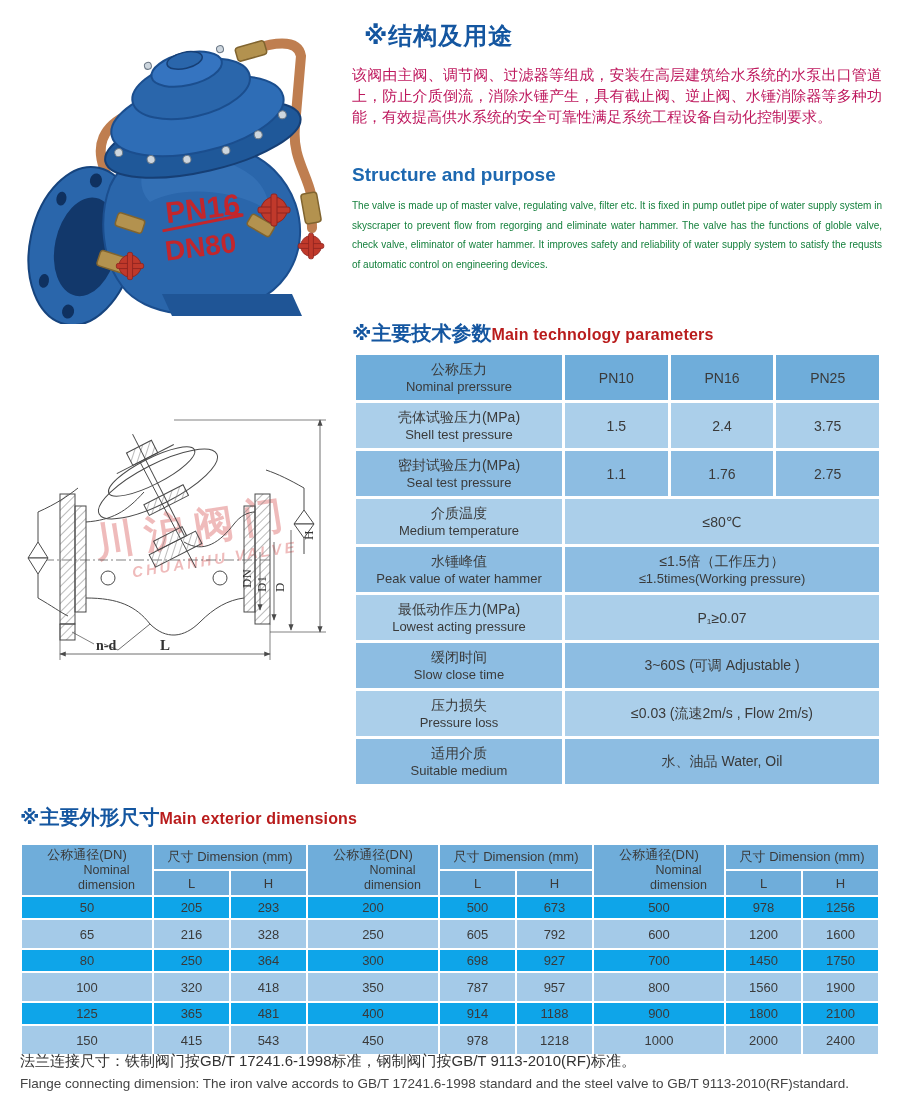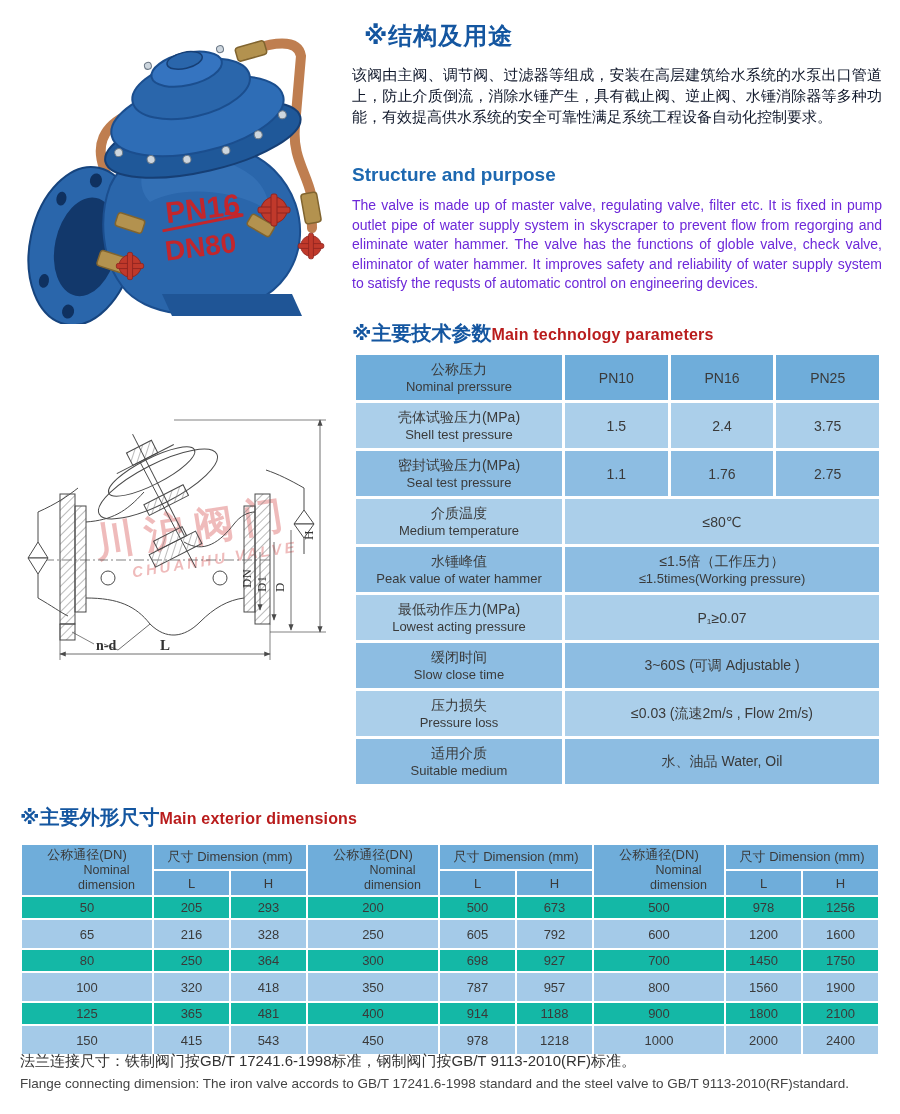--- a/index.html
+++ b/index.html
@@ -5,23 +5,23 @@
   html,body{margin:0;padding:0;background:#ffffff;}
   #page{position:relative;width:900px;height:1114px;background:#fff;overflow:hidden;
         font-family:"Liberation Sans","DejaVu Sans",sans-serif;color:#3c3c3c;}
 
   
   .photo{position:absolute;left:12px;top:4px;width:325px;height:320px;}
 
   
   .rcol{position:absolute;left:352px;top:8px;width:530px;}
   h1.cnhead{margin:12px;font-size:24px;font-weight:bold;color:#1456a0;letter-spacing:1px;}
-  .cnbody{margin:8px 0 0 0;font-size:15px;line-height:21px;color:#0f172a;text-align:justify;}
+  .cnbody{margin:8px 0 0 0;font-size:15px;line-height:21px;color:#be185d;text-align:justify;}
   h2.enhead{margin:0;font-size:19px;font-weight:bold;color:#1d68b0;}
-  .enbody{margin:6px 0 0 0;font-size:14px;line-height:19.5px;color:#6d28d9;text-align:justify;}
+  .enbody{margin:6px 0 0 0;font-size:10px;line-height:19.5px;color:#15803d;text-align:justify;}
   .sechead{margin:0;font-size:20px;font-weight:bold;color:#1456a0;}
   .sechead .en{font-size:16px;font-weight:bold;color:#b91c1c;margin-left:0;letter-spacing:.2px;}
 
   .pos-enhead{position:absolute;left:352px;top:164px;width:530px;}
   .pos-enbody{position:absolute;left:352px;top:190px;width:530px;}
   .pos-techhead{position:absolute;left:352px;top:320px;width:540px;}
   .pos-dimshead{position:absolute;left:20px;top:804px;width:600px;}
 
   
   table.tech{position:absolute;left:353px;top:352px;width:529px;border-collapse:separate;
@@ -36,21 +36,21 @@
 
   
   table.dims{position:absolute;left:20px;top:843px;width:860px;border-collapse:separate;
              border-spacing:2px;table-layout:fixed;}
   table.dims td{text-align:center;vertical-align:middle;font-size:13px;color:#3a3a3a;padding:0;}
   table.dims tr.h1 td,table.dims tr.h2 td{background:#6fadda;}
   table.dims td.dncol{width:130px;}
   table.dims td.lh{width:70px;}
   table.dims tr.h1 td{height:24px;}
   table.dims tr.h2 td{height:24px;}
-  table.dims tr.d-a td{background:#14b8a6;height:21px;}
+  table.dims tr.d-a td{background:#0ea5e9;height:21px;}
   table.dims tr.d-b td{background:#a4cae8;height:28px;}
   .hdr-cn{display:block;font-size:13px;line-height:16px;}
   .hdr-en{display:block;font-size:12.5px;line-height:15px;padding-left:39px;}
 
   
   .foot-cn{position:absolute;left:20px;top:1052px;width:870px;font-size:15px;color:#333;}
   .foot-en{position:absolute;left:20px;top:1076px;width:878px;font-size:13.5px;color:#444;}
 
   
   .drawing{position:absolute;left:8px;top:392px;width:335px;height:295px;}

